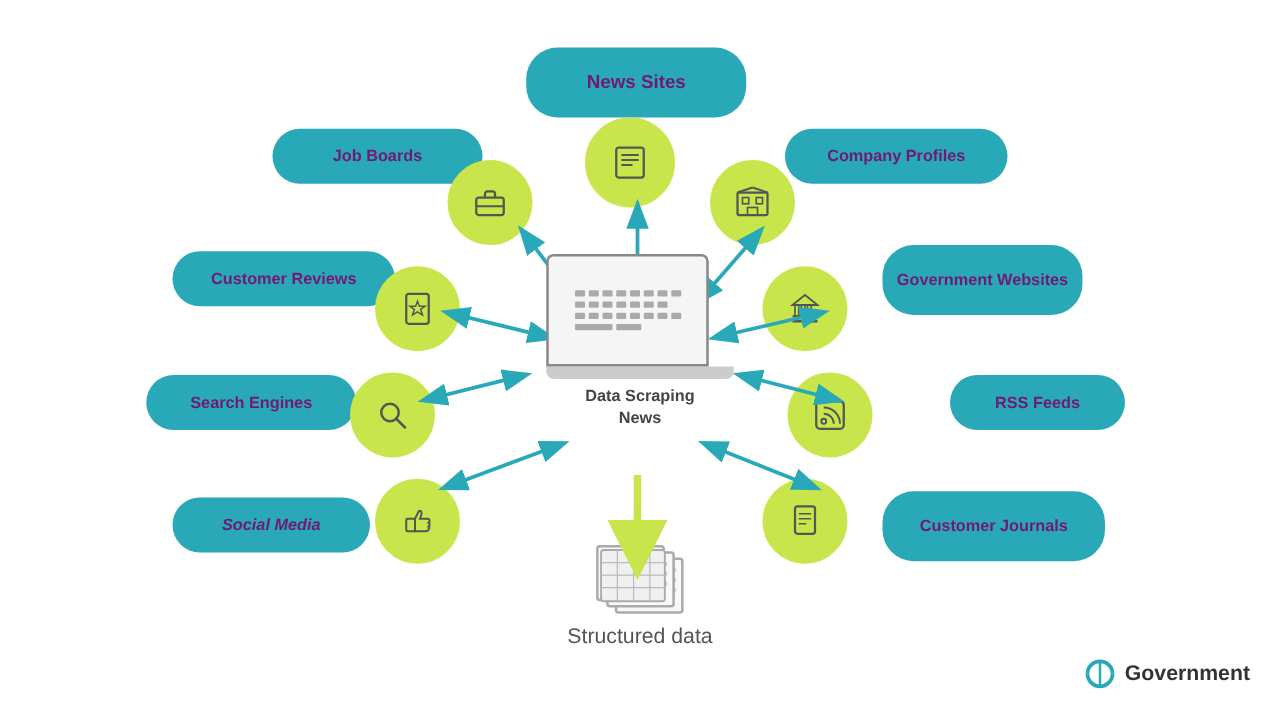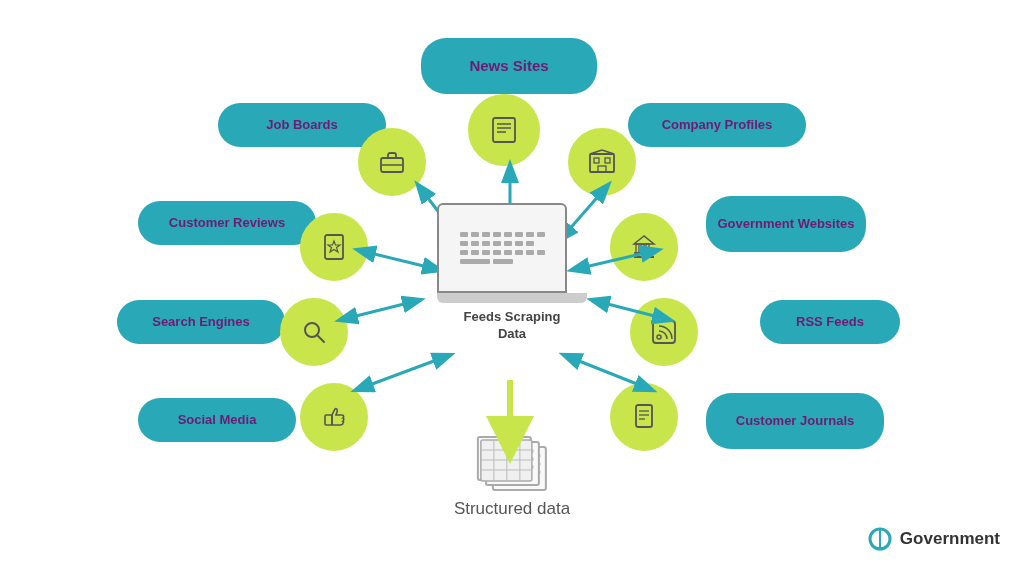--- a/index.html
+++ b/index.html
@@ -224,21 +224,21 @@
   <div class="label-pill" style="top:103px; left:628px; width:178px; height:44px;">Company Profiles</div>
 
   <div class="label-pill" style="top:201px; left:138px; width:178px; height:44px;">Customer Reviews</div>
 
   <div class="label-pill" style="top:196px; left:706px; width:160px; height:56px; font-size:13px;">Government Websites</div>
 
   <div class="label-pill" style="top:300px; left:117px; width:168px; height:44px;">Search Engines</div>
 
   <div class="label-pill" style="top:300px; left:760px; width:140px; height:44px;">RSS Feeds</div>
 
-  <div class="label-pill" style="top:398px; left:138px; width:158px; height:44px;">Social Media</div>
+  <div class="label-pill" style="top:398px; left:138px; width:158px; height:44px;font-style:italic;">Social Media</div>
 
   <div class="label-pill" style="top:393px; left:706px; width:178px; height:56px;">Customer Journals</div>
 
   <div class="icon-circle" style="top:94px; left:468px; width:72px; height:72px;">
     <svg viewBox="0 0 32 32">
       <rect x="5" y="4" width="22" height="24" rx="2" stroke="#555" stroke-width="1.8" fill="none"></rect>
       <line x1="9" y1="10" x2="23" y2="10" stroke="#555" stroke-width="1.5"></line>
       <line x1="9" y1="14" x2="23" y2="14" stroke="#555" stroke-width="1.5"></line>
       <line x1="9" y1="18" x2="18" y2="18" stroke="#555" stroke-width="1.5"></line>
     </svg>
@@ -346,22 +346,22 @@
             <div class="kbd-key"></div>
         </div>
         <div class="kbd-row">
           <div class="kbd-key" style="width:30px;"></div>
           <div class="kbd-key" style="width:20px;"></div>
         </div>
       </div>
     </div>
     <div class="laptop-base"></div>
     <div class="laptop-label">
-      <span>Feeds Scraping</span><br>
-      <span>Data</span>
+      <span>Data Scraping</span><br>
+      <span>News</span>
     </div>
   </div>
 
   <div class="structured-data" style="bottom:50px; left:50%; transform:translateX(-50%);">
     <div class="data-stack">
 
       <div class="data-sheet" style="top:10px; left:15px;">
         <div class="data-sheet-lines">
           <div class="sheet-line"></div>
           <div class="sheet-line"></div>

